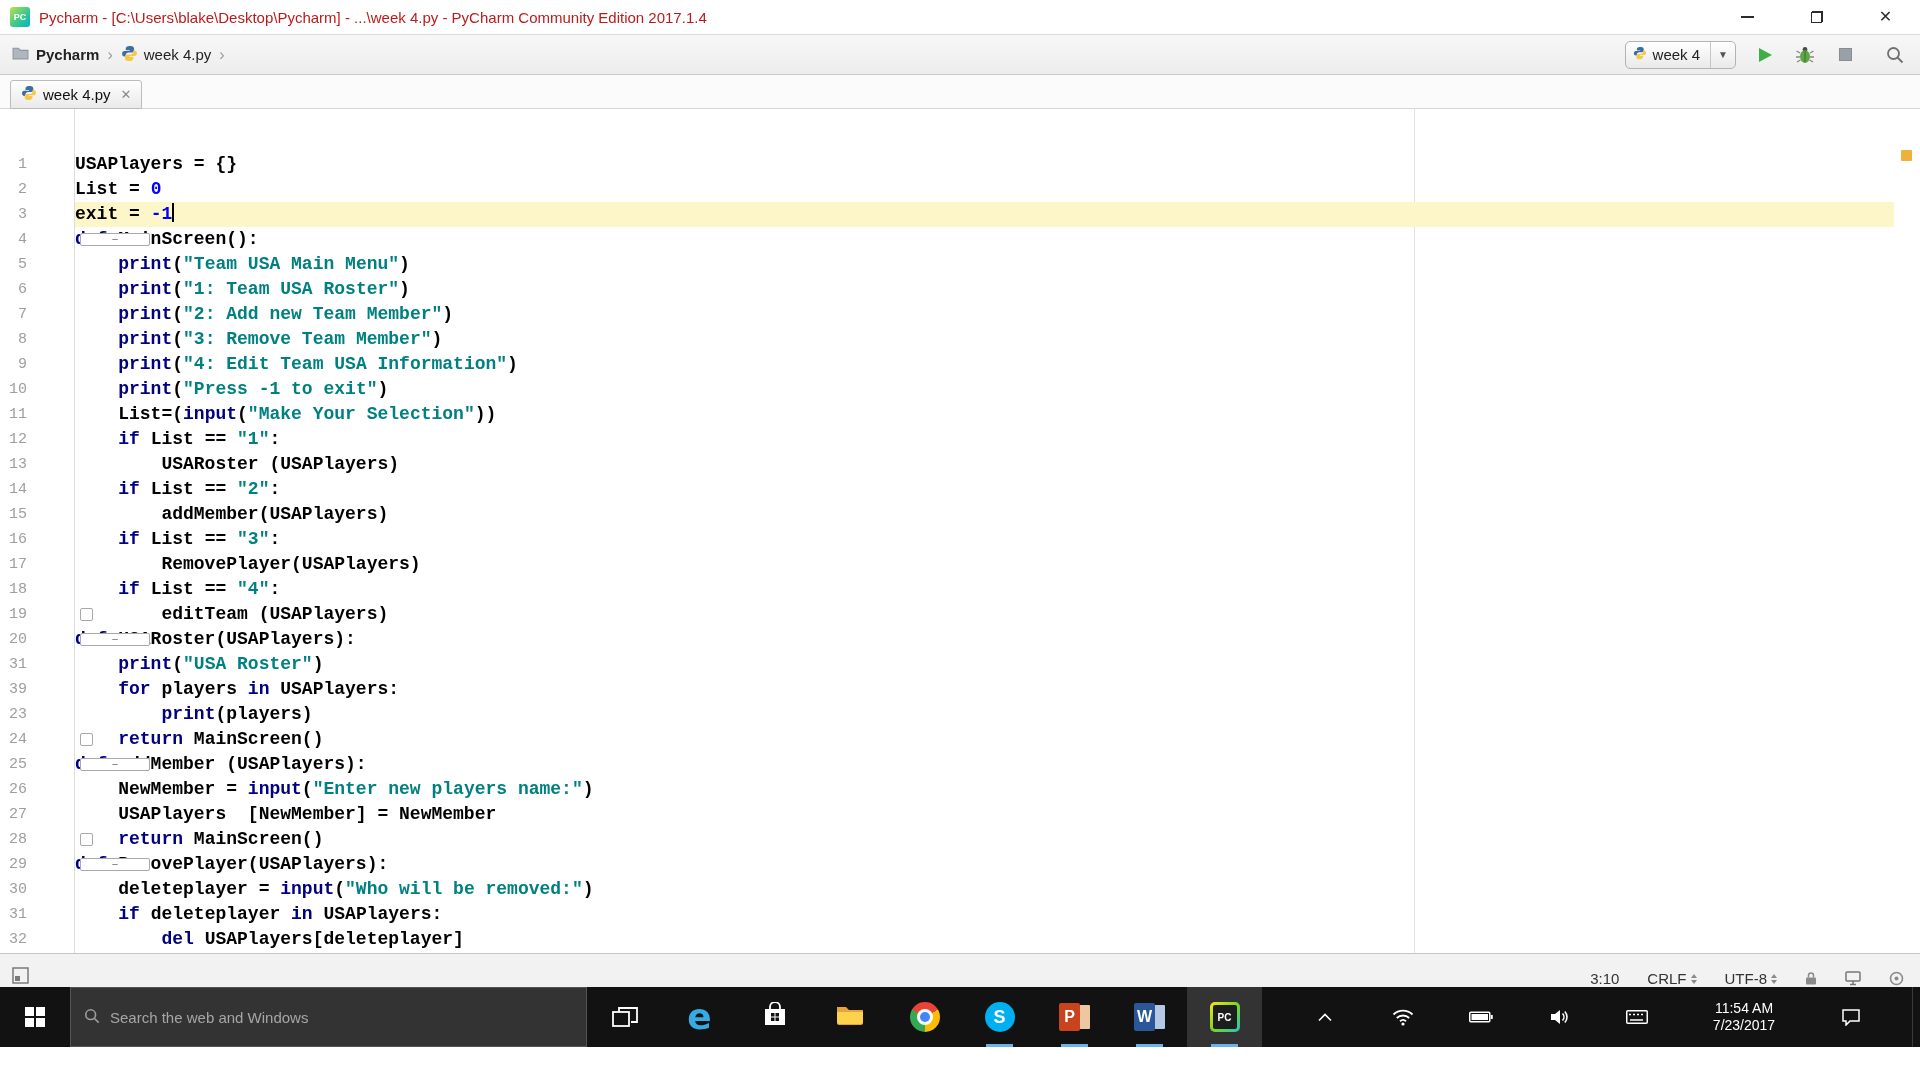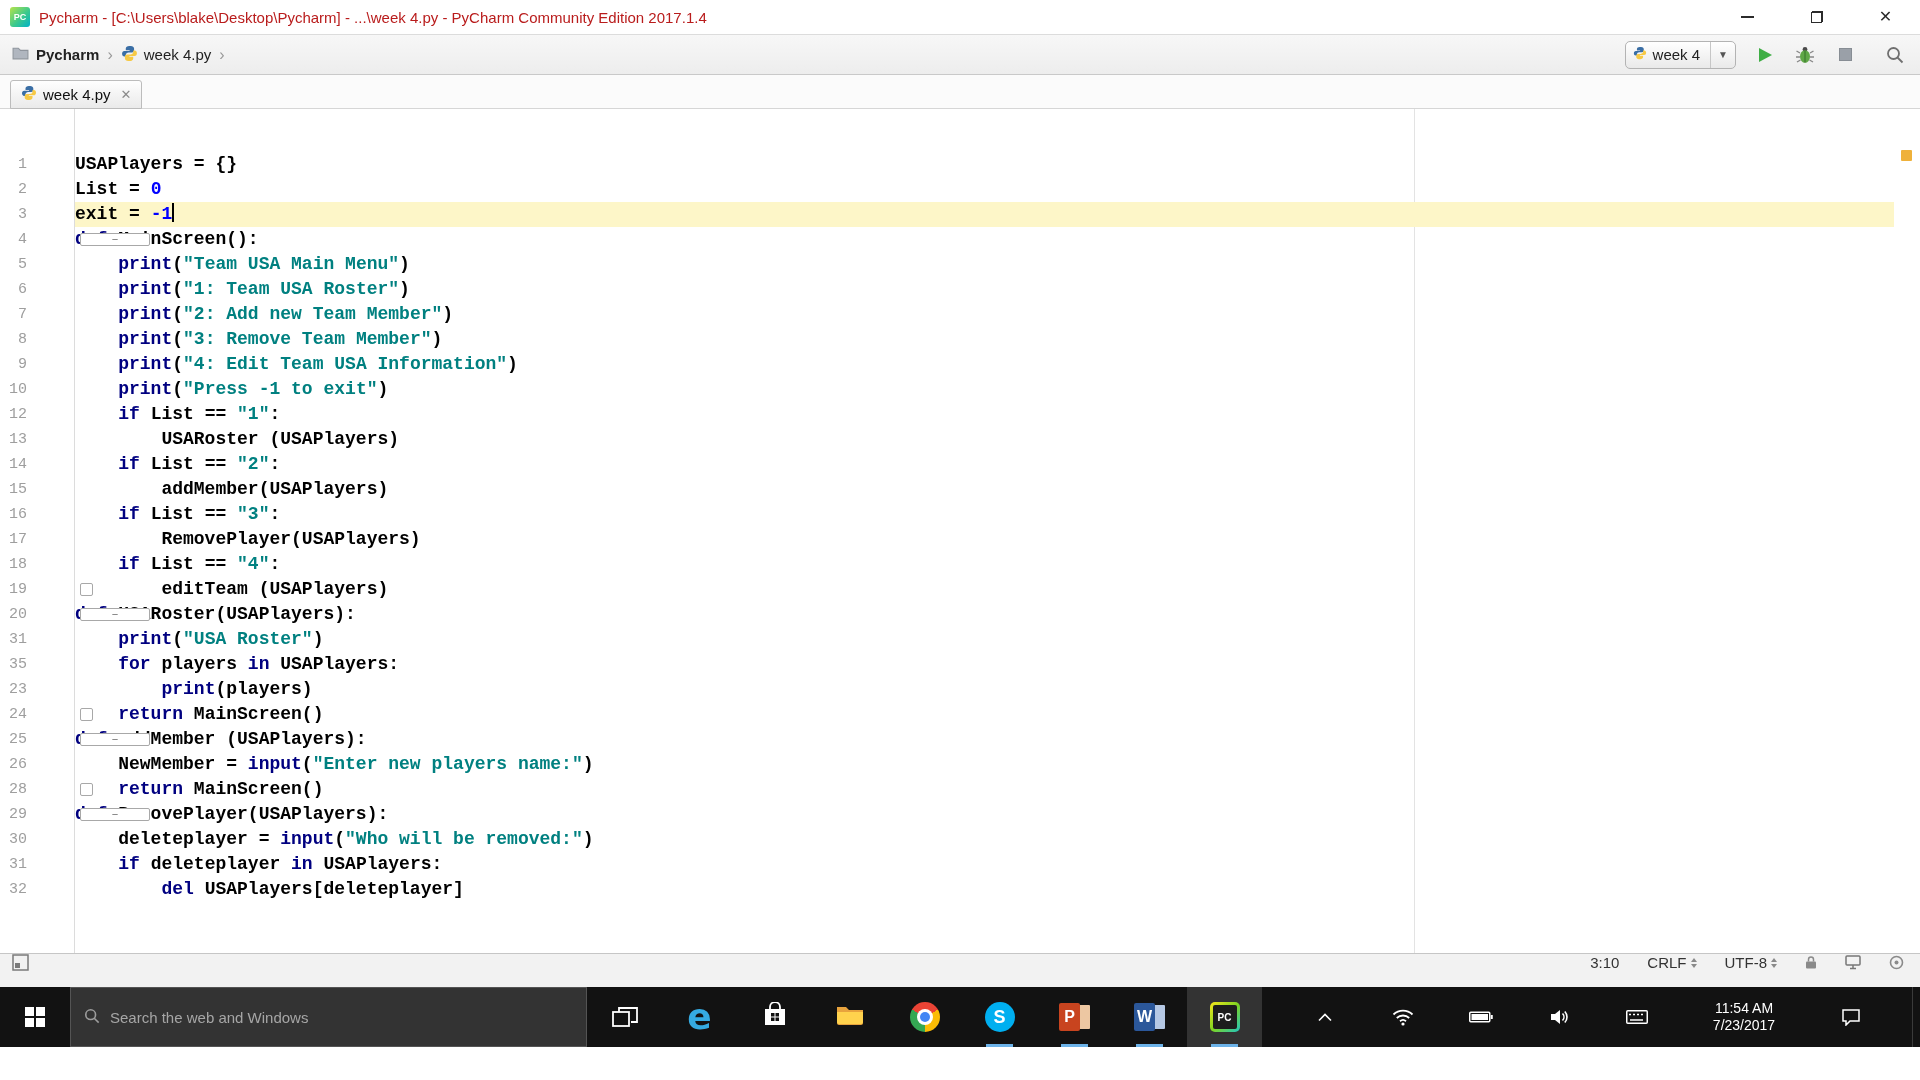--- a/index.html
+++ b/index.html
@@ -66,21 +66,21 @@
     border-radius:2px; color:#6d6d6d; font:11px/11px "Liberation Sans", sans-serif; text-align:center; z-index:2; }
   .code{ flex:1; font:700 18px/25px "Liberation Mono", monospace; white-space:pre; color:#000; }
   .code-line.current .code{ background:var(--caret_row, #fdf6c8); }
   .tk-k{ color:var(--kw, #000080); }
   .tk-b{ color:var(--kw, #000080); }
   .tk-s{ color:var(--str, #008080); }
   .tk-n{ color:var(--num, #0000ff); }
   .caret{ display:inline-block; width:2px; height:19px; background:#000; vertical-align:-3px; }
 
   
-  .statusbar{ height:34px; background:#f2f2f2; border-top:1px solid #c6c6c6; display:flex; align-items:flex-start;
+  .statusbar{ height:34px; background:#f2f2f2; border-top:1px solid #c6c6c6; display:flex; align-items:flex-end;
     padding:0 12px; font-size:15px; color:#333; }
   .sb-right{ margin-left:auto; display:flex; align-items:center; gap:28px; margin-right:4px; }
   .sb-item{ display:flex; align-items:center; }
   .updown{ display:inline-flex; flex-direction:column; gap:2px; margin-left:4px; }
   .updown i{ width:0; height:0; border-left:3px solid transparent; border-right:3px solid transparent; }
   .updown .up{ border-bottom:4px solid #8a8a8a; }
   .updown .dn{ border-top:4px solid #8a8a8a; }
 
   
   .taskbar{ height:60px; background:#121212; display:flex; align-items:stretch; color:#fff; }
@@ -266,20 +266,26 @@
           <div class="code"><span>    </span><span class="tk-b">print</span><span>(</span><span class="tk-s">"4: Edit Team USA Information"</span><span>)</span></div>
         </div>
         <div class="code-line">
           <div class="gutter">
             <span class="ln">10</span>
           </div>
           <div class="code"><span>    </span><span class="tk-b">print</span><span>(</span><span class="tk-s">"Press -1 to exit"</span><span>)</span></div>
         </div>
         <div class="code-line">
           <div class="gutter">
+            <span class="ln">11</span>
+          </div>
+          <div class="code"><span>    List=(</span><span class="tk-b">input</span><span>(</span><span class="tk-s">"Make Your Selection"</span><span>))</span></div>
+        </div>
+        <div class="code-line">
+          <div class="gutter">
             <span class="ln">12</span>
           </div>
           <div class="code"><span>    </span><span class="tk-k">if</span><span> List == </span><span class="tk-s">"1"</span><span>:</span></div>
         </div>
         <div class="code-line">
           <div class="gutter">
             <span class="ln">13</span>
           </div>
           <div class="code"><span>        USARoster (USAPlayers)</span></div>
         </div>
@@ -328,21 +334,21 @@
           <div class="code"><span class="tk-k">def</span><span> USARoster(USAPlayers):</span></div>
         </div>
         <div class="code-line">
           <div class="gutter">
             <span class="ln">31</span>
           </div>
           <div class="code"><span>    </span><span class="tk-b">print</span><span>(</span><span class="tk-s">"USA Roster"</span><span>)</span></div>
         </div>
         <div class="code-line">
           <div class="gutter">
-            <span class="ln">35</span>
+            <span class="ln">39</span>
           </div>
           <div class="code"><span>    </span><span class="tk-k">for</span><span> players </span><span class="tk-k">in</span><span> USAPlayers:</span></div>
         </div>
         <div class="code-line">
           <div class="gutter">
             <span class="ln">23</span>
           </div>
           <div class="code"><span>        </span><span class="tk-b">print</span><span>(players)</span></div>
         </div>
         <div class="code-line">
@@ -357,20 +363,26 @@
             <span class="ln">25</span>
           </div>
           <span class="fold start">−</span>
           <div class="code"><span class="tk-k">def</span><span> addMember (USAPlayers):</span></div>
         </div>
         <div class="code-line">
           <div class="gutter">
             <span class="ln">26</span>
           </div>
           <div class="code"><span>    NewMember = </span><span class="tk-b">input</span><span>(</span><span class="tk-s">"Enter new players name:"</span><span>)</span></div>
+        </div>
+        <div class="code-line">
+          <div class="gutter">
+            <span class="ln">27</span>
+          </div>
+          <div class="code"><span>    USAPlayers  [NewMember] = NewMember</span></div>
         </div>
         <div class="code-line">
           <div class="gutter">
             <span class="ln">28</span>
           </div>
           <span class="fold end"></span>
           <div class="code"><span>    </span><span class="tk-k">return</span><span> MainScreen()</span></div>
         </div>
         <div class="code-line">
           <div class="gutter">

